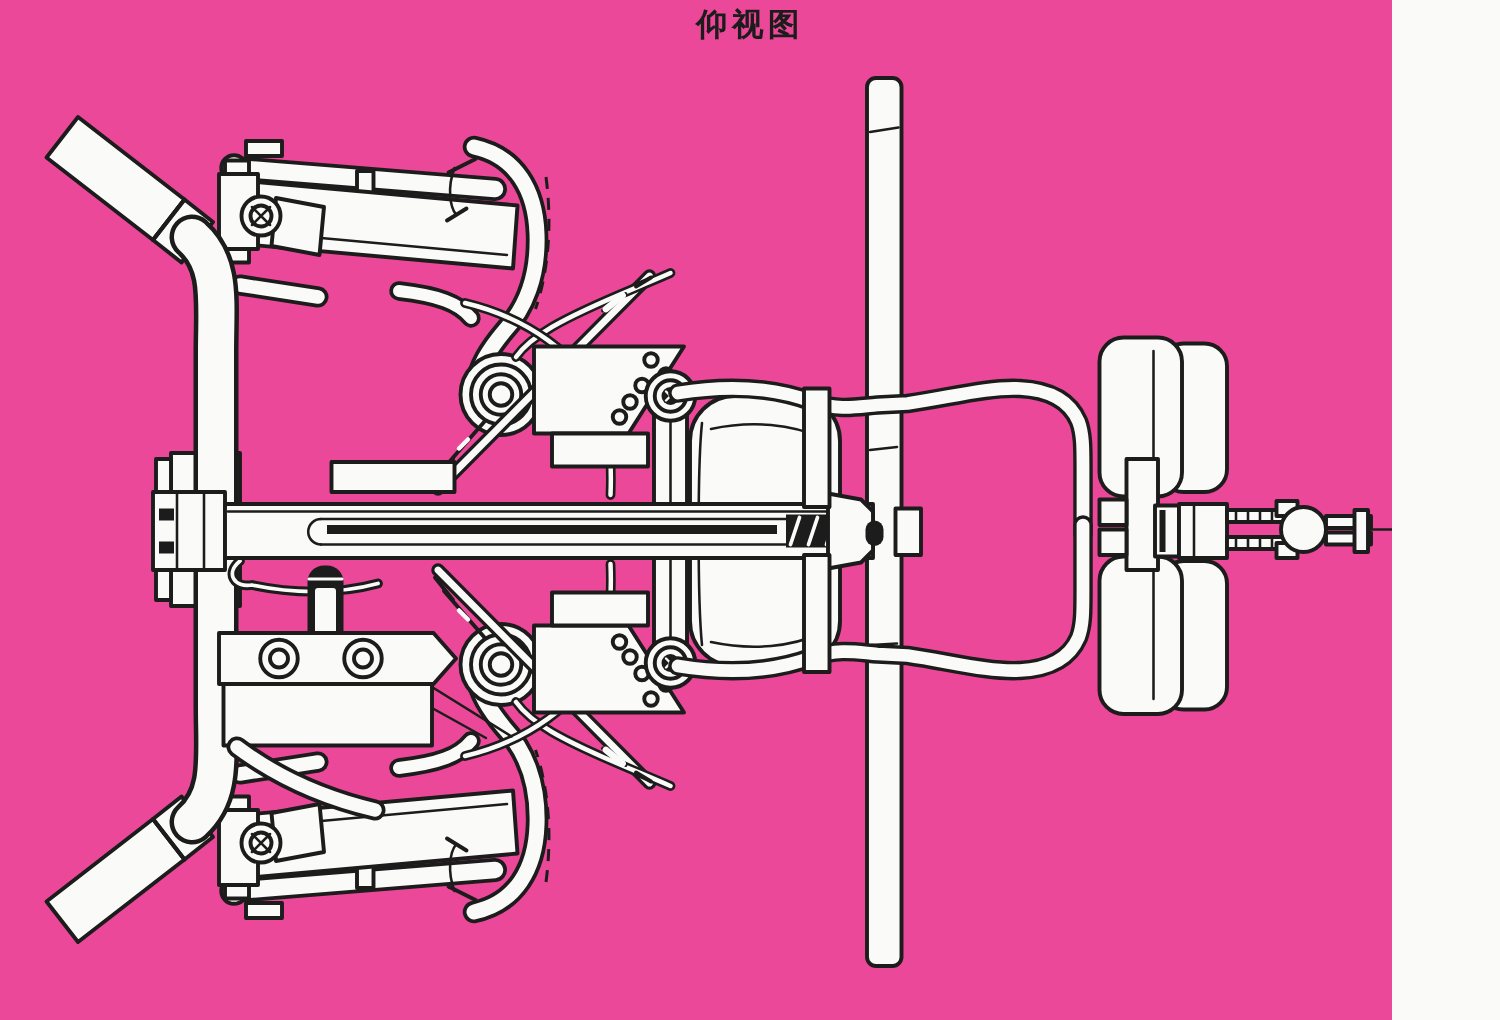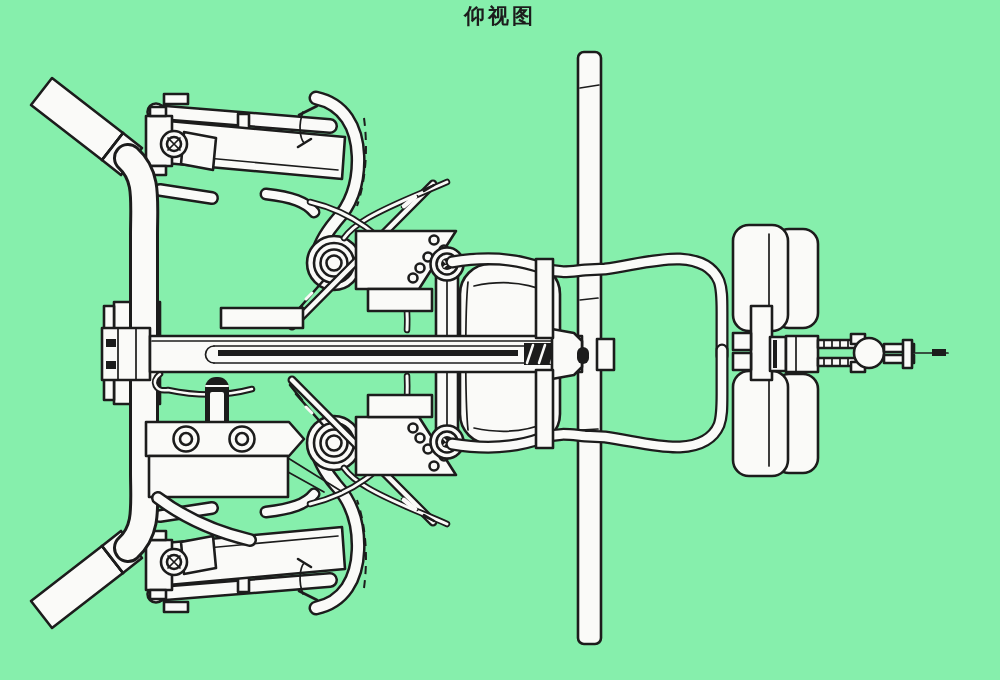--- a/index.html
+++ b/index.html
@@ -1,17 +1,17 @@
 <!DOCTYPE html>
 <html><head>
 <meta charset="utf-8">
 <style>
   html,body{margin:0;padding:0;}
   body{background:#fafaf8;font-family:"Liberation Sans",sans-serif;}
-  .page{position:relative;width:1000px;height:680px;background:#86efac;overflow:hidden;}
+  .page{position:relative;width:928px;height:680px;background:#ec4899;overflow:hidden;}
   .title{position:absolute;top:2px;left:0;width:1000px;text-align:center;
          font-family:"DejaVu Serif","Liberation Serif",serif;font-size:21px;font-weight:600;
          letter-spacing:3px;color:#1c1c1c;}
   svg{position:absolute;top:0;left:0;}
   .fw{fill:#fafaf8;stroke:#1c1c1c;stroke-width:2.6;stroke-linejoin:round;}
   .ln{fill:none;stroke:#1c1c1c;stroke-width:2.6;stroke-linecap:round;stroke-linejoin:round;}
   .ln2{fill:none;stroke:#1c1c1c;stroke-width:1.7;stroke-linecap:round;stroke-linejoin:round;}
   .dk{fill:#1c1c1c;stroke:none;}
   .tO{fill:none;stroke:#1c1c1c;stroke-linecap:round;stroke-linejoin:round;}
   .tI{fill:none;stroke:#fafaf8;stroke-linecap:round;stroke-linejoin:round;}

